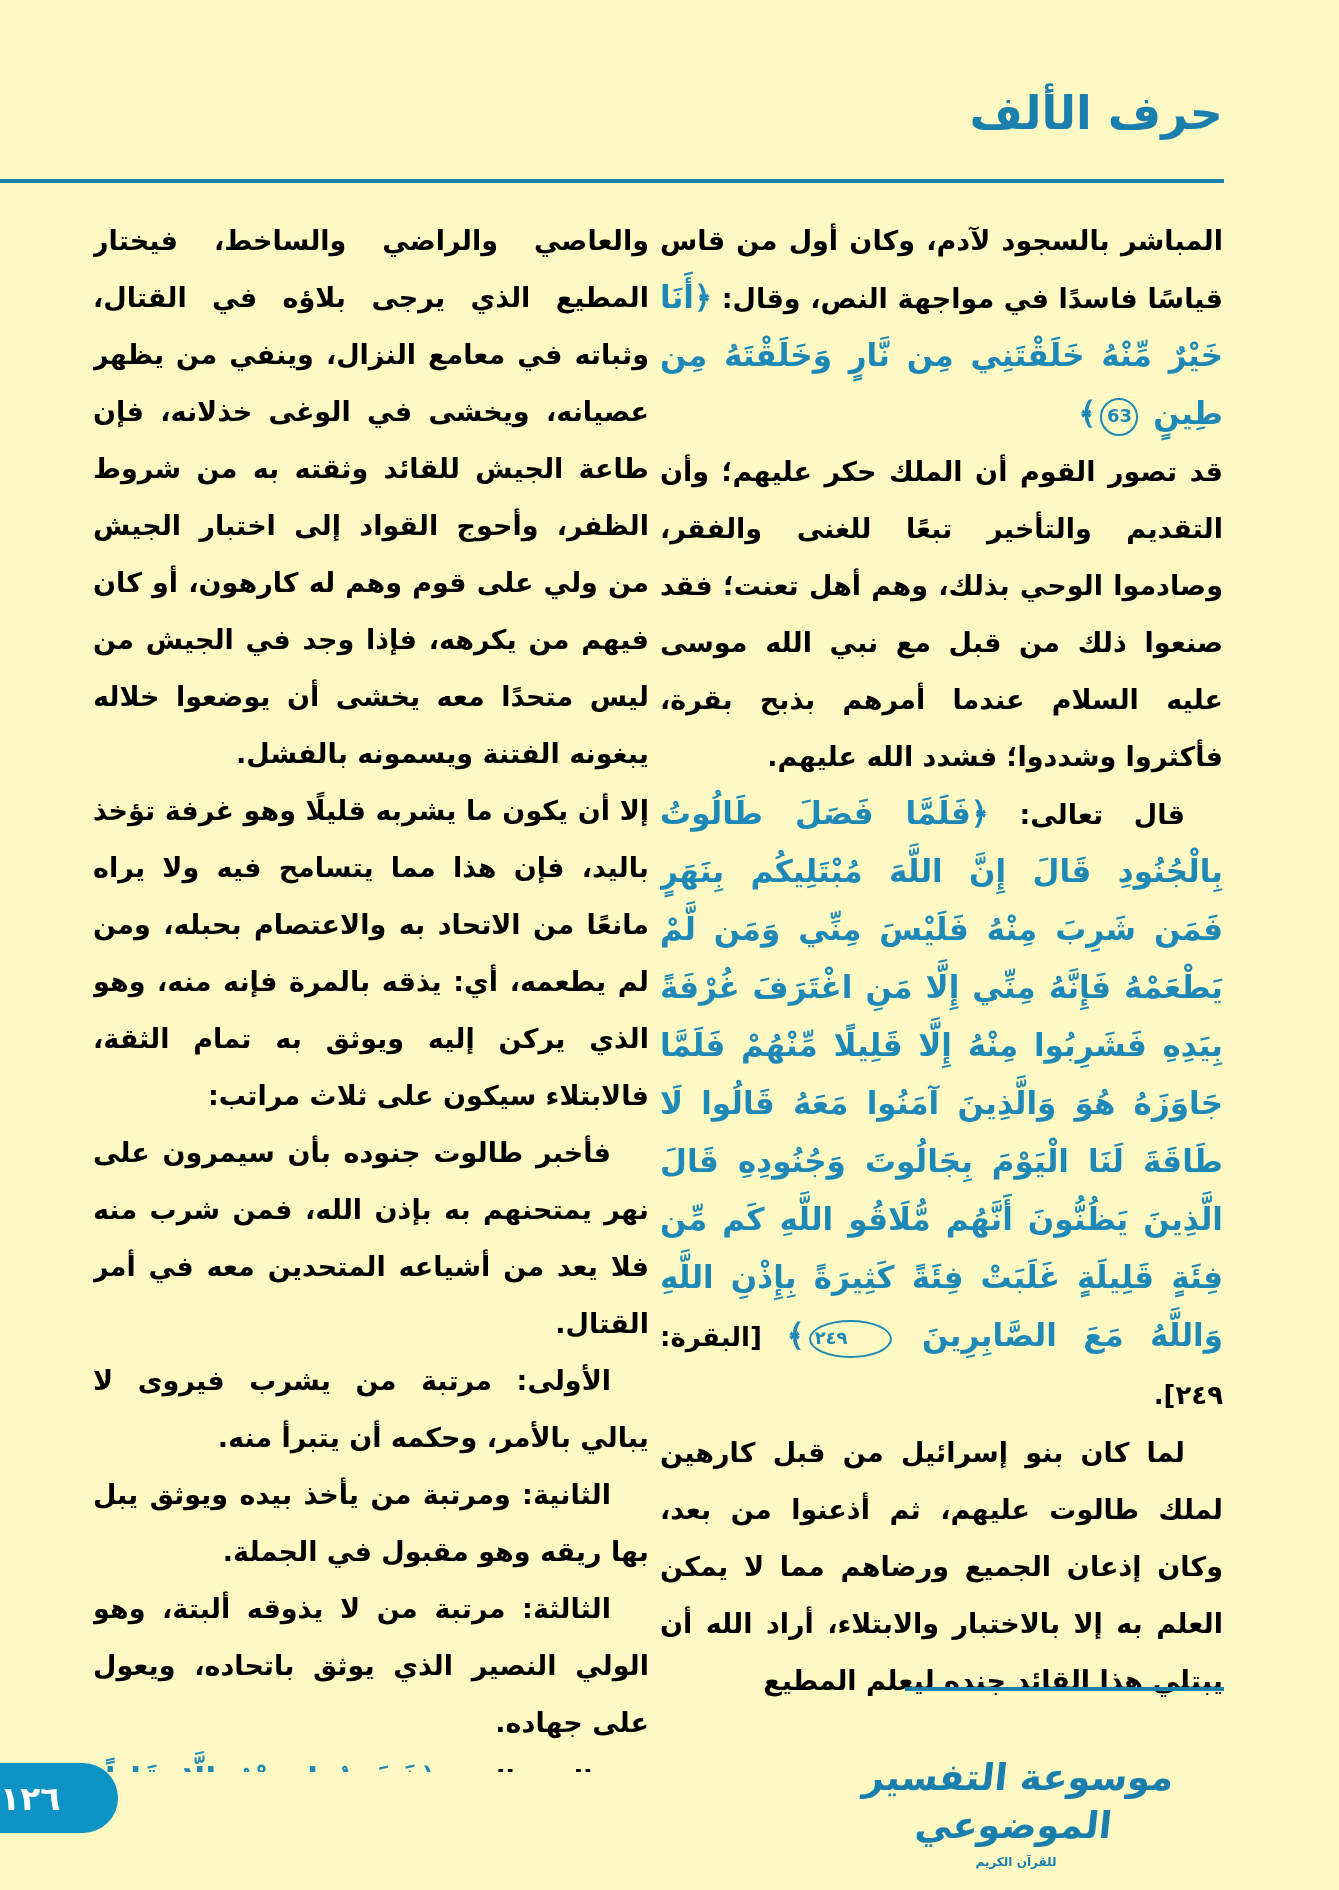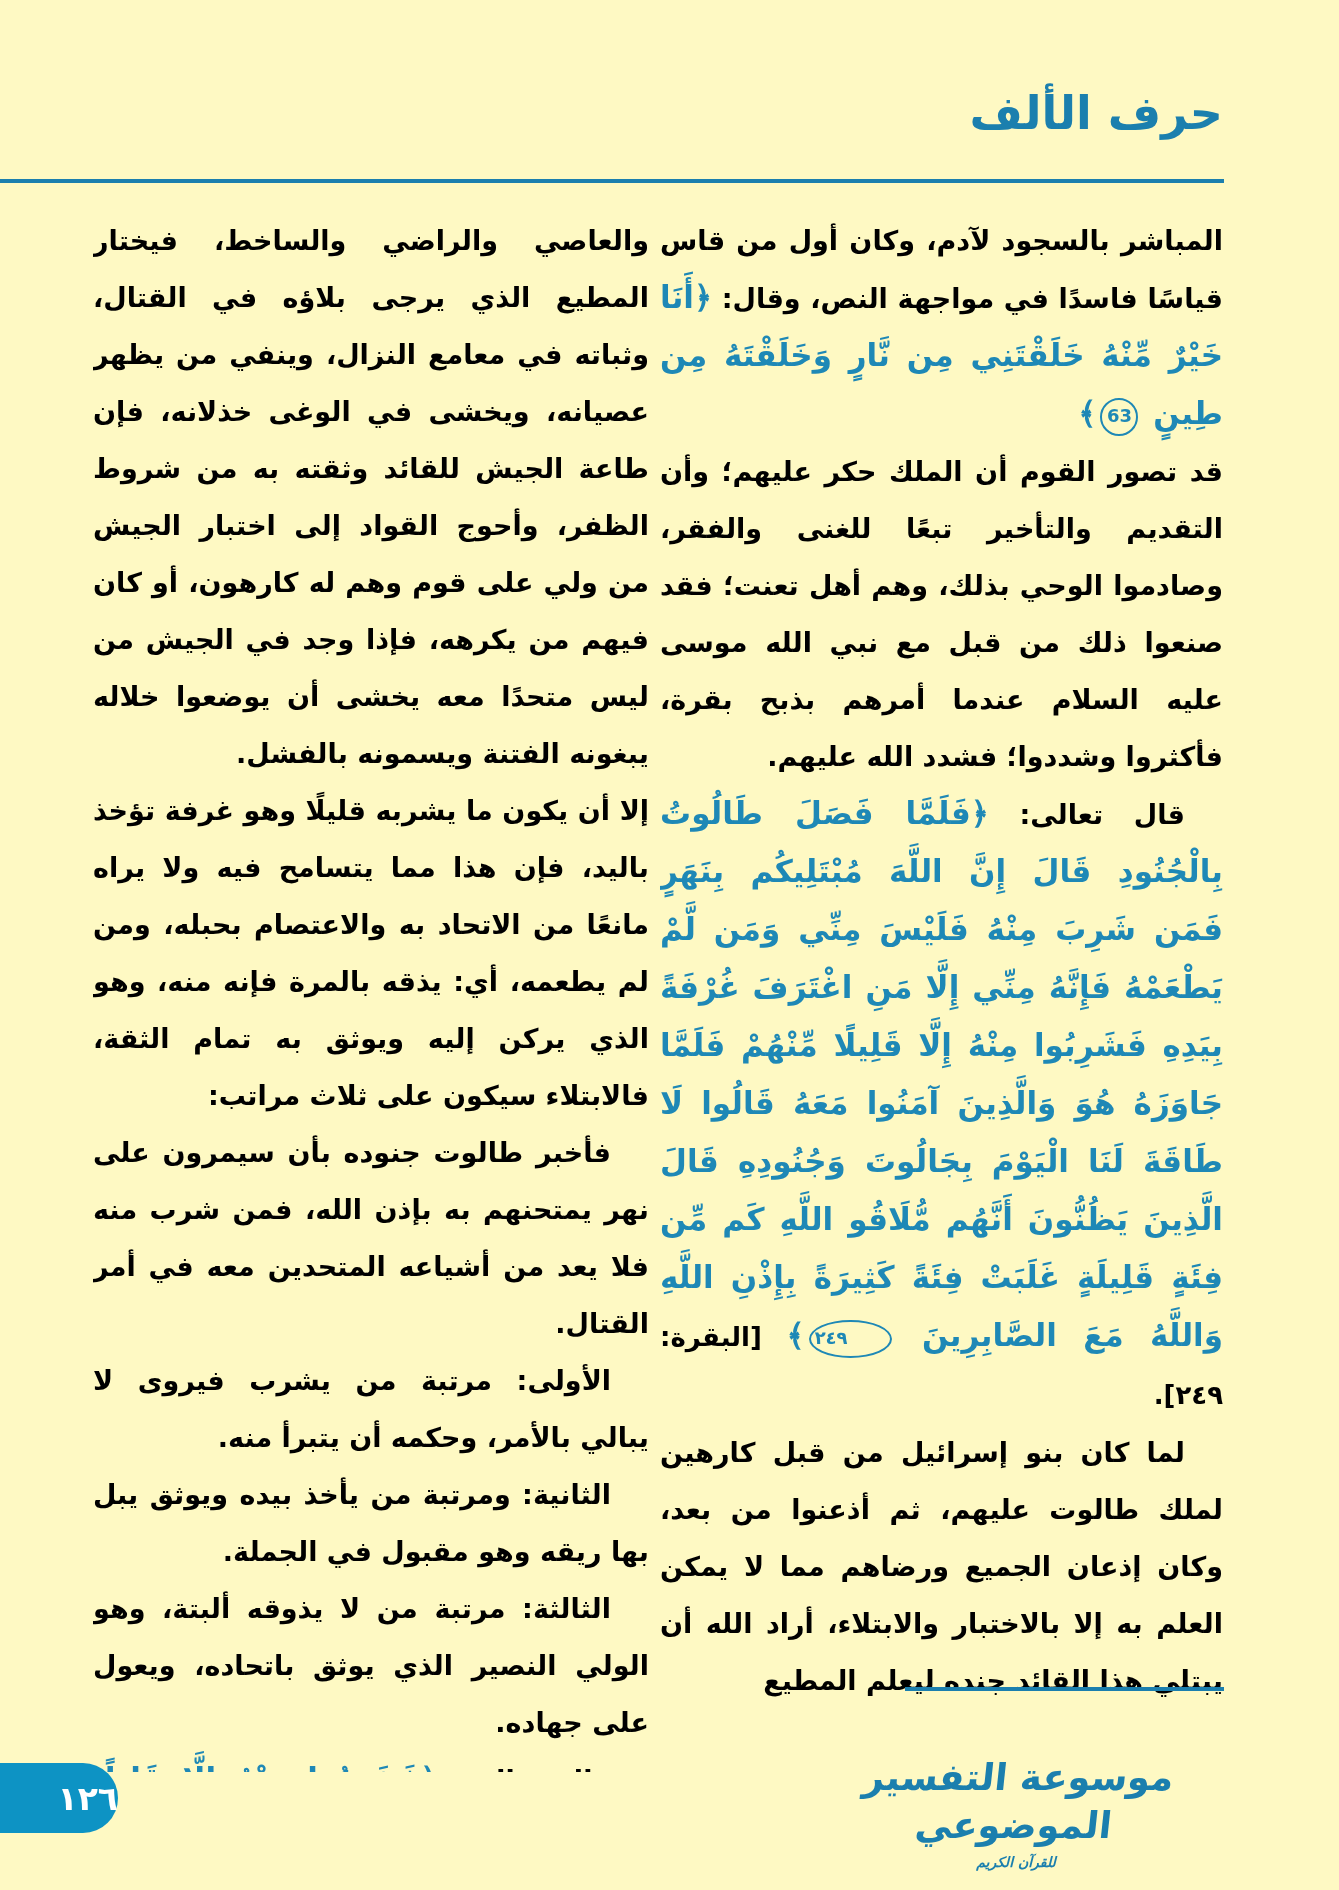--- a/index.html
+++ b/index.html
@@ -62,28 +62,28 @@
     position:absolute;top:1703px;right:116px;width:540px;
     font-size:26px;font-weight:bold;line-height:44px;text-align:right;
   }
   .footnote .fn-marker{color:var(--accent);margin-left:10px;}
   
   .publisher-logo{
     position:absolute;top:1754px;left:836px;width:360px;
     text-align:center;color:var(--accent);
   }
   .logo-title{font-size:37px;font-weight:bold;line-height:48px;transform:skewX(-6deg);}
-  .logo-subtitle{font-size:14px;font-weight:bold;line-height:24px;font-style:italic;}
+  .logo-subtitle{font-size:12px;font-weight:bold;line-height:24px;}
   .page-badge{
     position:absolute;top:1763px;left:0px;  
     right:auto;
     width:118px;height:70px;
     background:var(--badge);
     border-radius:0 35px 35px 0;
-    display:flex;align-items:center;justify-content:flex-start;
+    display:flex;align-items:center;justify-content:flex-end;
     color:#ffffff;font-size:33px;font-weight:bold;
   }
 </style>
 </head>
 <body>
 
 <div class="page">
 
   <div class="header-title">حرف الألف</div>
   <div class="header-rule"></div>

